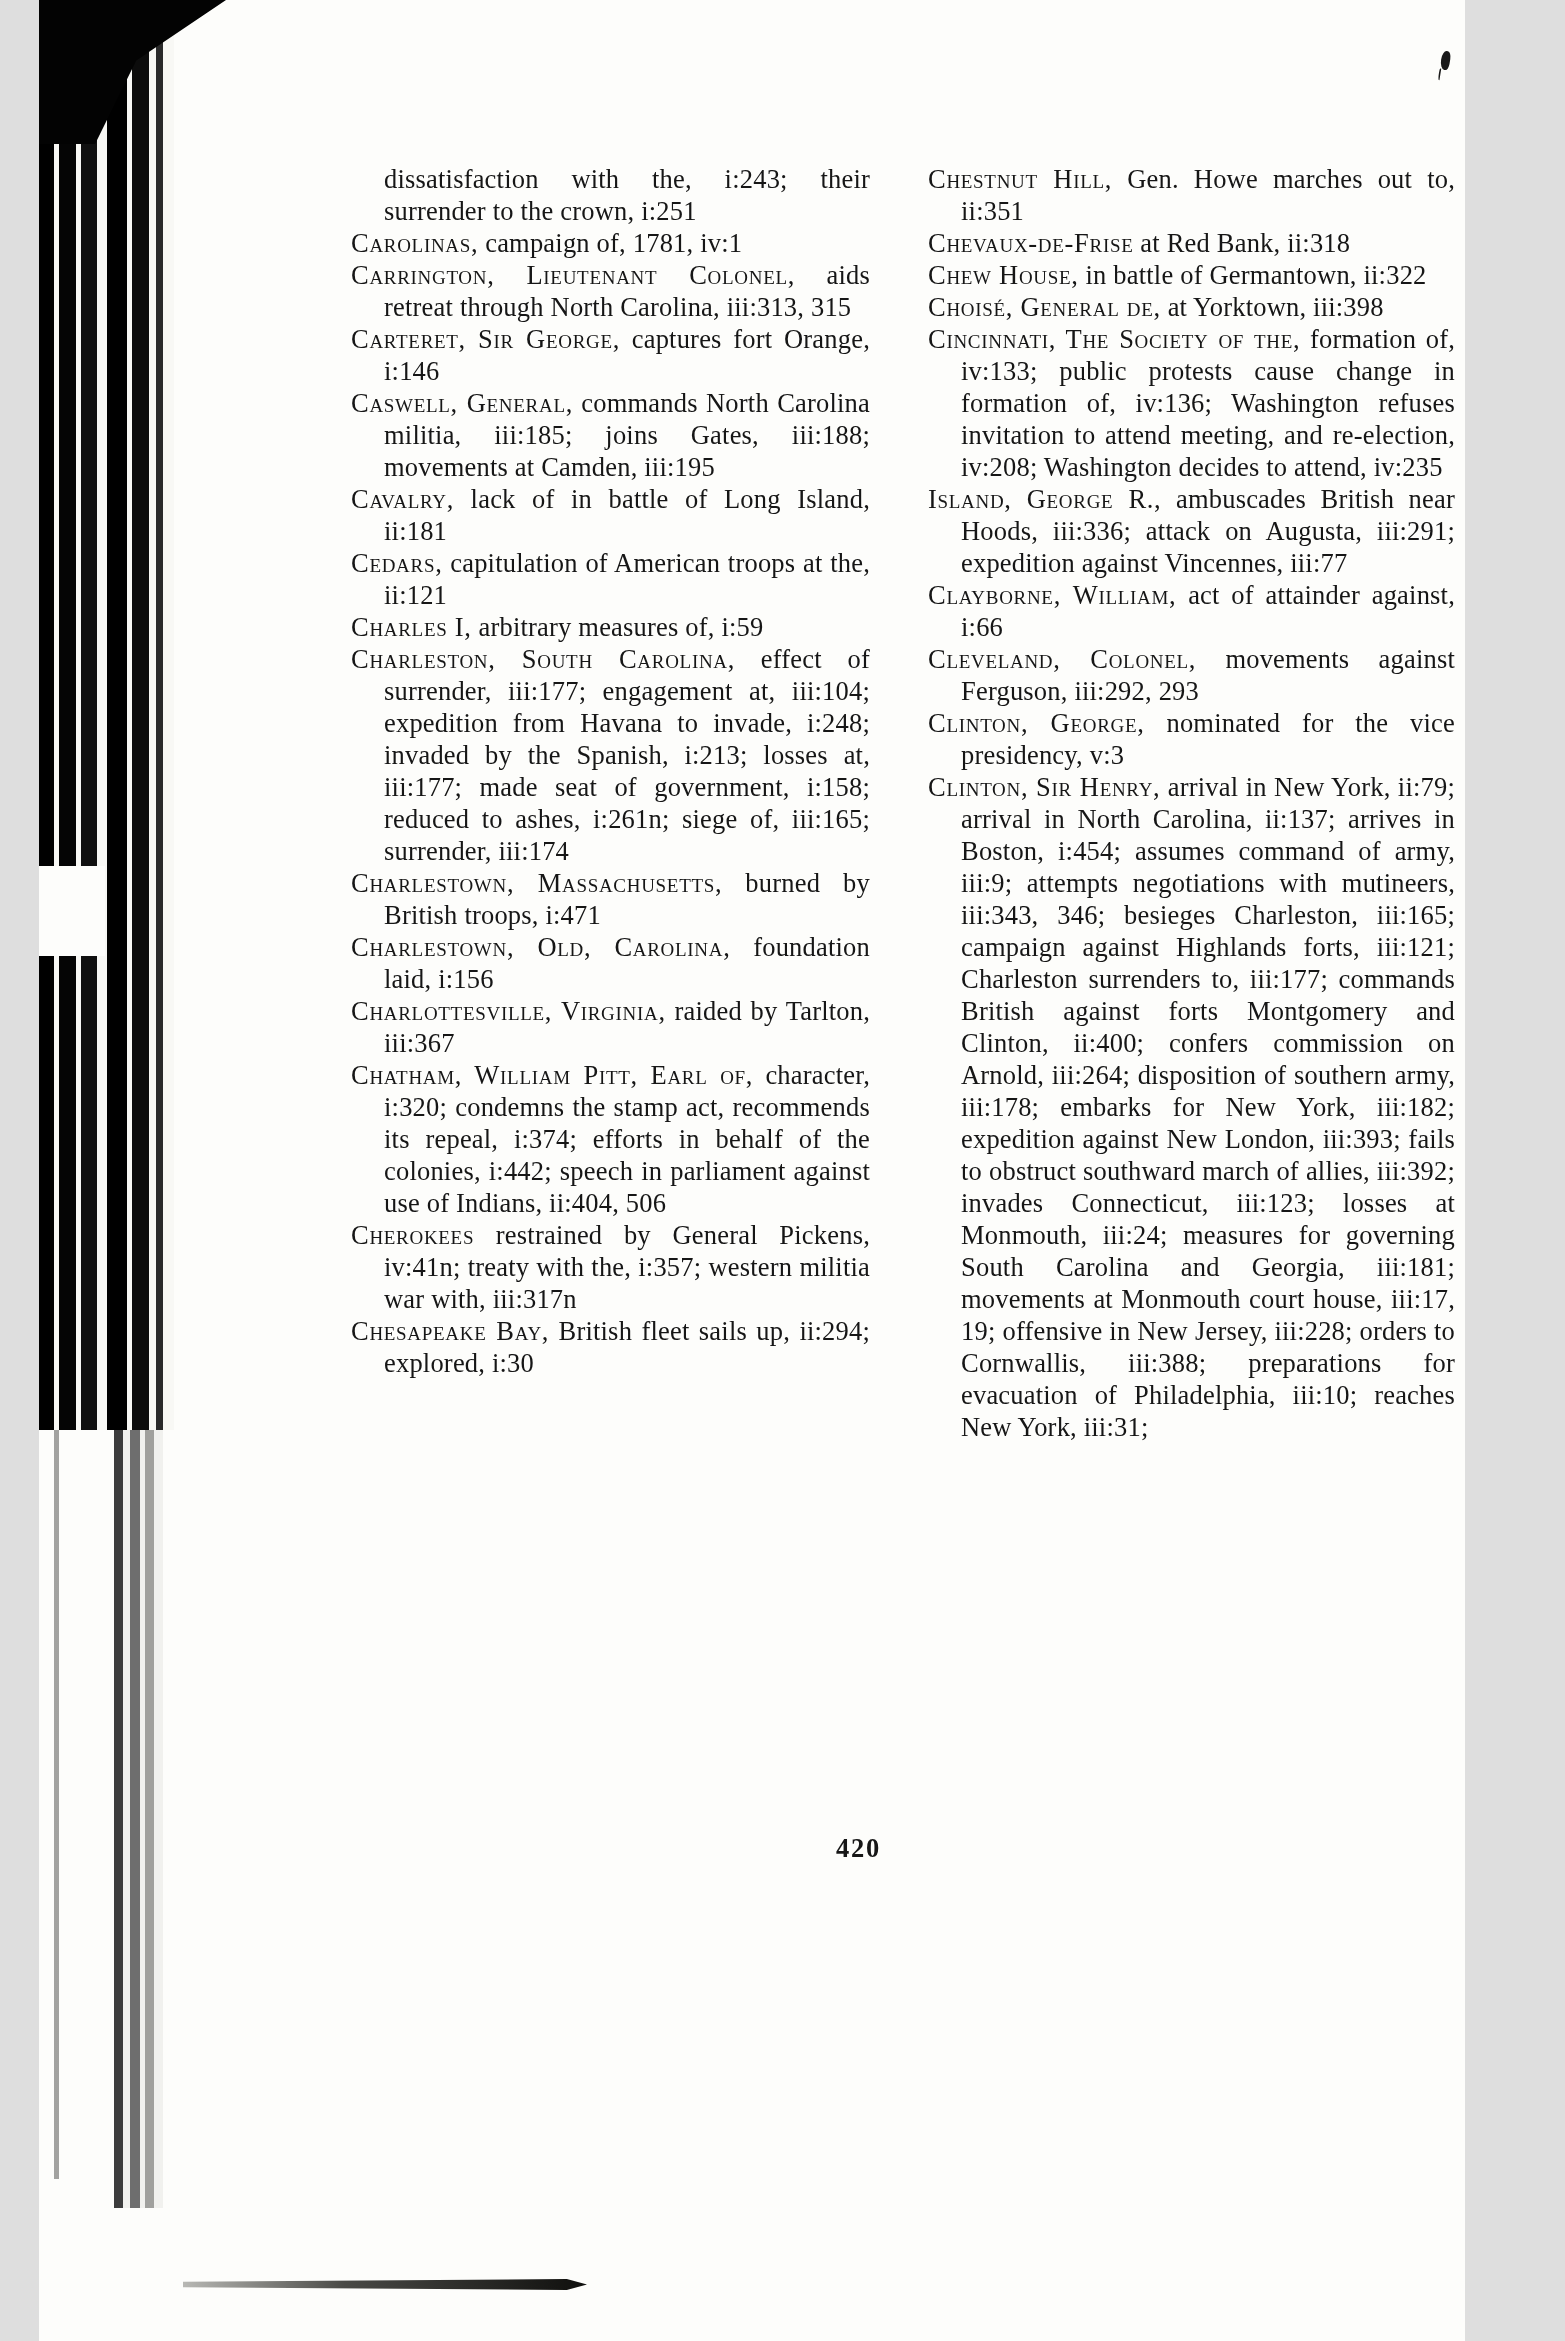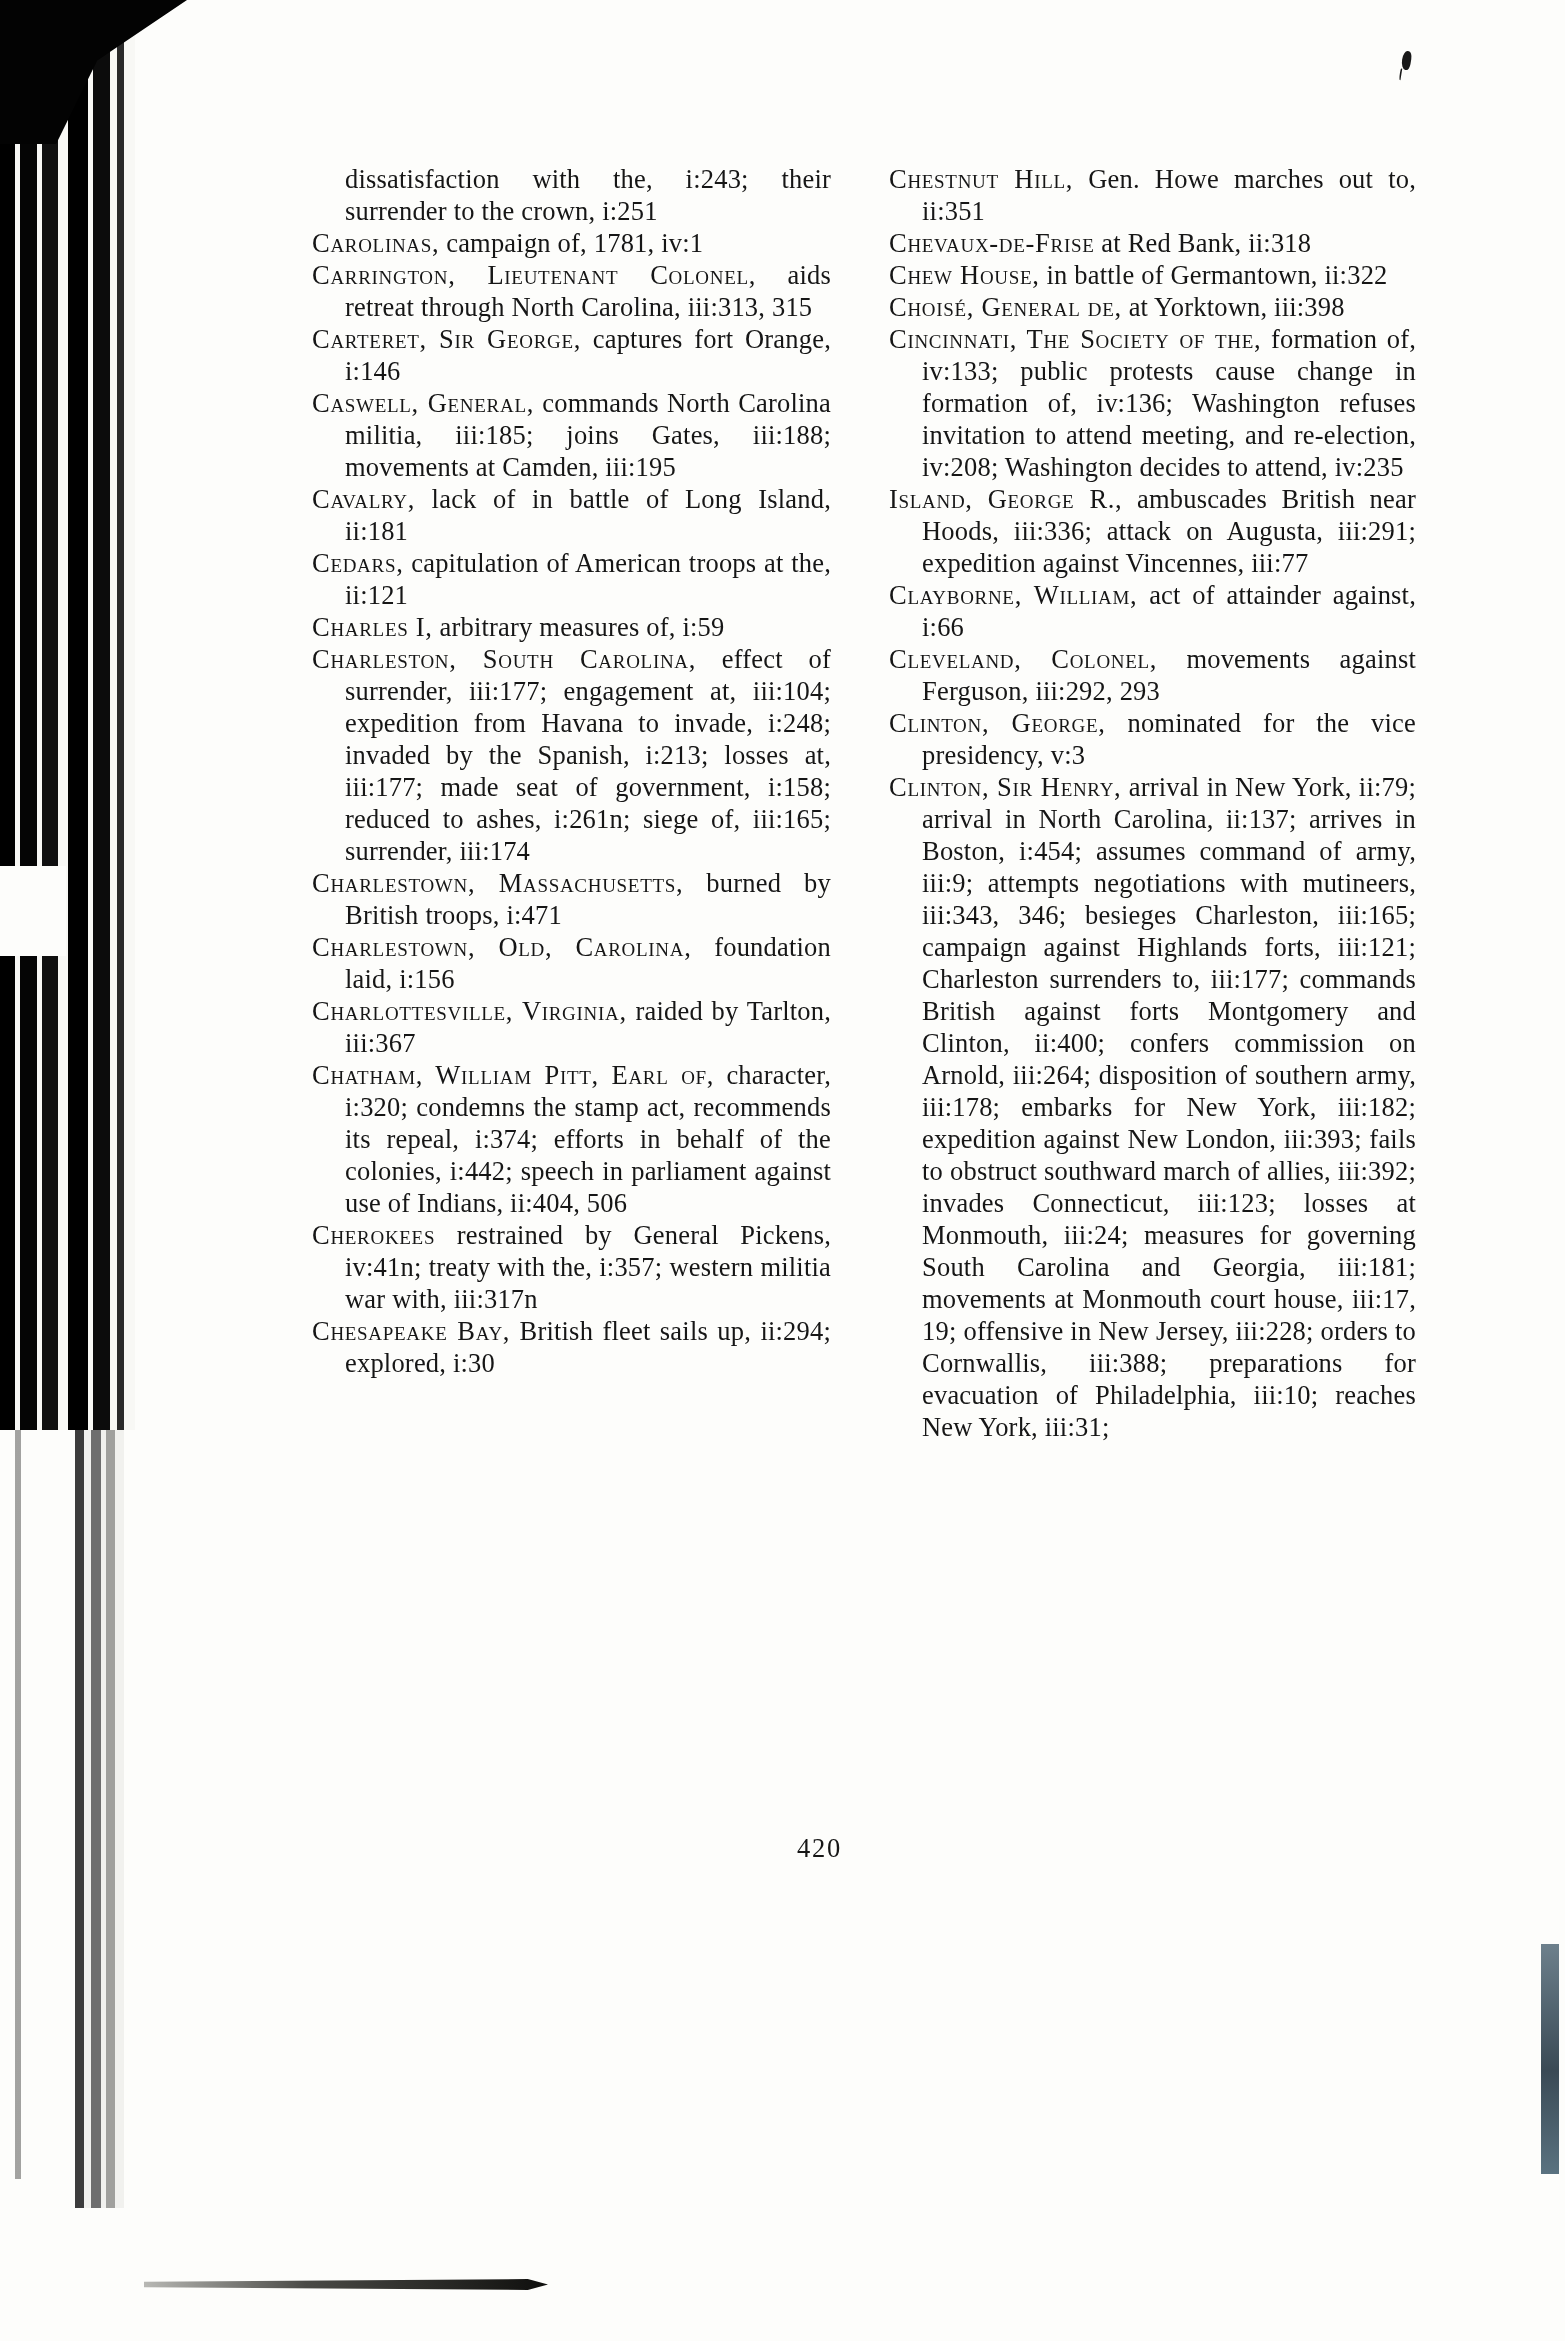--- a/index.html
+++ b/index.html
@@ -5,25 +5,26 @@
 <style>
   * { margin: 0; padding: 0; box-sizing: border-box; }
 
   body {
     background: #dedede;
     font-family: "Liberation Serif", serif;
   }
 
   .scan-page {
     position: relative;
-    width: 1565px;
+    width: 1426px;
     height: 2342px;
     background: var(--paper, #fdfdfb);
     color: var(--ink, #161616);
     overflow: hidden;
+    margin-left: 39px;
   }
 
   
   .binding-stripes-top {
     position: absolute; left: 0; top: 0; width: 135px; height: 1430px;
     background: linear-gradient(90deg,
       #000 0 14.6px, #f8f8f5 14.6px 20px,
       #050505 20px 37px, #f8f8f5 37px 42px,
       #101010 42px 58px, #f8f8f5 58px 68px,
       #000 68px 88px, #f8f8f5 88px 93px,
@@ -91,21 +92,21 @@
   .head {
     font-variant: small-caps;
     letter-spacing: 0.7px;
   }
 
   .page-number {
     position: absolute;
     left: 797px;
     top: 1833px;
     font-size: 26.5px;
-    font-weight: normal;
+    font-weight: bold;
     letter-spacing: 1.8px;
   }
 </style>
 </head>
 <body>
 
 <div class="scan-page">
 
   <div class="binding-stripes-top"></div>
   <div class="binding-corner-wedge"></div>

